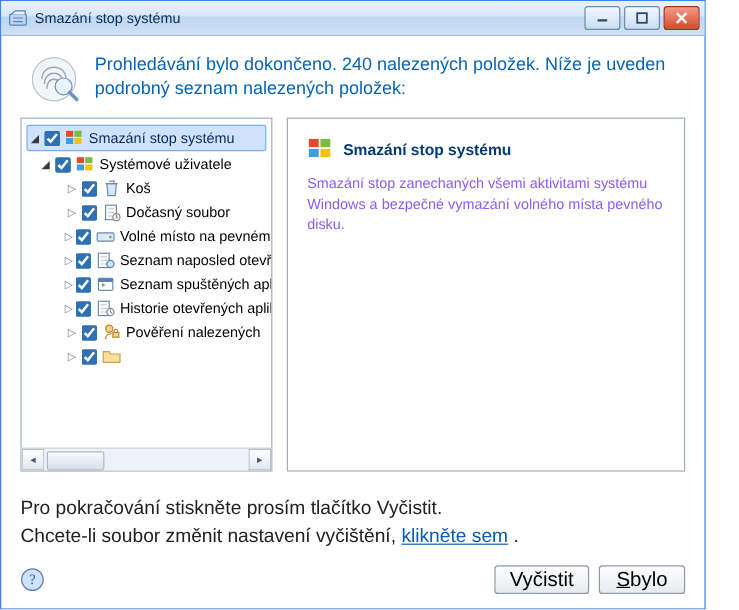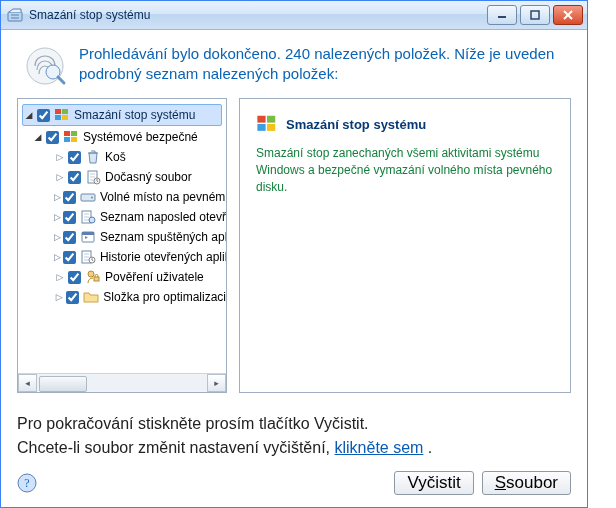--- a/index.html
+++ b/index.html
@@ -28,21 +28,21 @@
   .tree-row.sel .rlabel{color:#062a56}
   .indent1{padding-left:12px}
   .indent2{padding-left:34px}
   .hscroll{height:18px;border-top:1px solid #cdd6df;background:#f0f3f7;display:flex;align-items:center}
   .hscroll .arrow{width:17px;height:16px;border:1px solid #b7c2cf;background:linear-gradient(#fff,#e2e8ef);display:flex;align-items:center;justify-content:center;font-size:9px;color:#4a5a6c}
   .hscroll .track{flex:1;height:16px;background:#eef2f6;position:relative}
   .hscroll .thumb{position:absolute;left:2px;top:1px;width:46px;height:14px;background:linear-gradient(#f8fafc,#d7dfe8);border:1px solid #adb9c6;border-radius:2px}
   .detail-pane{flex:1;padding:14px 16px;overflow:hidden}
   .detail-title{display:flex;align-items:center;gap:8px;margin-bottom:10px}
   .detail-title .dt{font-weight:bold;color:#063a74;font-size:13px}
-  .detail-desc{color:#15803d;font-size:12px;line-height:1.4}
+  .detail-desc{color:#8b5cf6;font-size:12px;line-height:1.4}
   .footer{padding:6px 16px 12px 16px}
   .footer .line{font-size:16px;color:#222;margin:6px 0}
   .footer a{color:#0a5bb5;}
   .btnrow{display:flex;align-items:center;margin-top:14px}
   .help-icon{width:20px;height:20px}
   .spacer{flex:1}
   .btn{min-width:72px;height:24px;margin-left:8px;border:1px solid #8e99a6;border-radius:3px;background:linear-gradient(#fdfdfe,#e7ebf0);font-size:17px;font-family:inherit;padding:0 12px}
   .btn u{text-decoration:underline}
   svg{display:block}
 </style>
@@ -117,21 +117,21 @@
             <span class="twist open">◢</span>
             <input type="checkbox" checked="" style="">
             <span class="ricon">
                 <svg width="16" height="16" viewBox="0 0 16 16">
                   <rect x="1" y="2" width="6" height="5" fill="#e04b2e"></rect>
                   <rect x="8" y="2" width="6" height="5" fill="#7bbb44"></rect>
                   <rect x="1" y="8" width="6" height="5" fill="#3e9fe0"></rect>
                   <rect x="8" y="8" width="6" height="5" fill="#f2c21b"></rect>
                 </svg>
               </span>
-            <span class="rlabel">Systémové bezpečné</span>
+            <span class="rlabel">Systémové uživatele</span>
           </div>
 
           <div class="tree-row indent2">
             <span class="twist">▷</span>
             <input type="checkbox" checked="" style="">
             <span class="ricon">
                 <svg width="16" height="16" viewBox="0 0 16 16">
                   <path d="M4 4h8l-1 10H5z" fill="#d7e7f9" stroke="#6d8bad"></path>
                   <path d="M3 4h10M6 2h4v2" stroke="#6d8bad" fill="none"></path>
                 </svg>
@@ -211,32 +211,31 @@
             <span class="twist">▷</span>
             <input type="checkbox" checked="" style="">
             <span class="ricon">
                 <svg width="16" height="16" viewBox="0 0 16 16">
                   <circle cx="6" cy="5" r="3" fill="#f0d088" stroke="#b88a2c"></circle>
                   <path d="M3 14c0-3 2-5 5-5" stroke="#b88a2c" fill="none"></path>
                   <rect x="9" y="8" width="5" height="4" fill="#f0d088" stroke="#b88a2c"></rect>
                   <path d="M10 8v-1a1.5 1.5 0 013 0v1" stroke="#b88a2c" fill="none"></path>
                 </svg>
               </span>
-            <span class="rlabel">Pověření uživatele</span>
+            <span class="rlabel">Pověření nalezených</span>
           </div>
 
           <div class="tree-row indent2">
             <span class="twist">▷</span>
             <input type="checkbox" checked="" style="">
             <span class="ricon">
                 <svg width="16" height="16" viewBox="0 0 16 16">
                   <path d="M1 4h5l1 2h8v7H1z" fill="#fbe09a" stroke="#caa34a"></path>
                 </svg>
               </span>
-            <span class="rlabel">Složka pro optimalizaci</span>
           </div>
 
         </div>
         <div class="hscroll">
           <div class="arrow">◂</div>
           <div class="track">
               <div class="thumb"></div>
             </div>
           <div class="arrow">▸</div>
         </div>
@@ -266,18 +265,18 @@
       </div>
       <div class="btnrow">
         <span class="help-icon">
           <svg width="20" height="20" viewBox="0 0 20 20">
               <circle cx="10" cy="10" r="9" fill="#cfe3ff" stroke="#5a81b0"></circle>
               <text x="10" y="14" text-anchor="middle" font-size="12" fill="#1f5fa5" font-family="Georgia">?</text>
             </svg>
         </span>
         <span class="spacer"></span>
         <button class="btn"><span>Vyčistit</span></button>
-        <button class="btn"><u>S</u><span>soubor</span></button>
+        <button class="btn"><u>S</u><span>bylo</span></button>
       </div>
     </div>
 
   </div>
 </div>
 
 </body></html>

